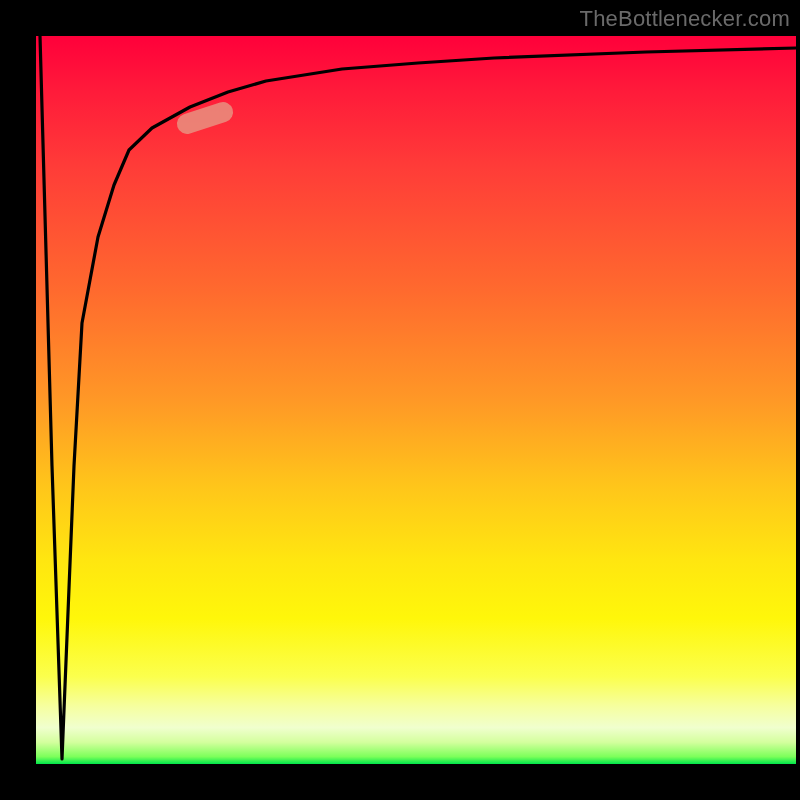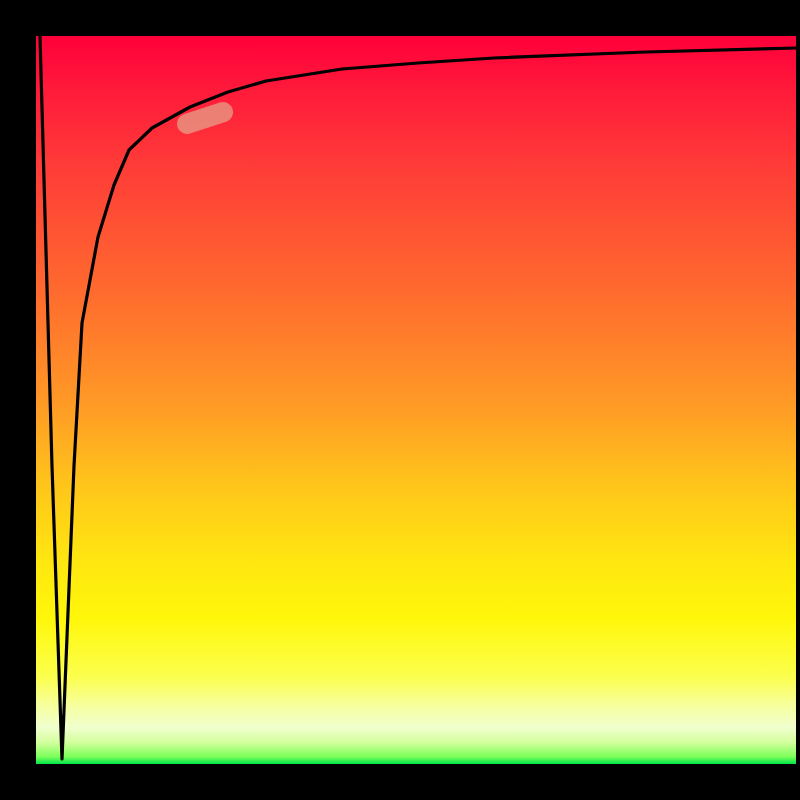--- a/index.html
+++ b/index.html
@@ -84,14 +84,15 @@
           L 458 22
           L 610 16
           L 760 12
         " fill="none" stroke="#000" stroke-width="3.2" stroke-linejoin="round" stroke-linecap="round"></path>
 
       <rect x="140" y="72" width="58" height="20" rx="10" ry="10" fill="#e79a86" fill-opacity="0.78" transform="rotate(-18 169 82)"></rect>
     </svg>
 
   </div>
 
+  <div class="watermark">TheBottlenecker.com</div>
 
 </div>
 
 </body></html>

